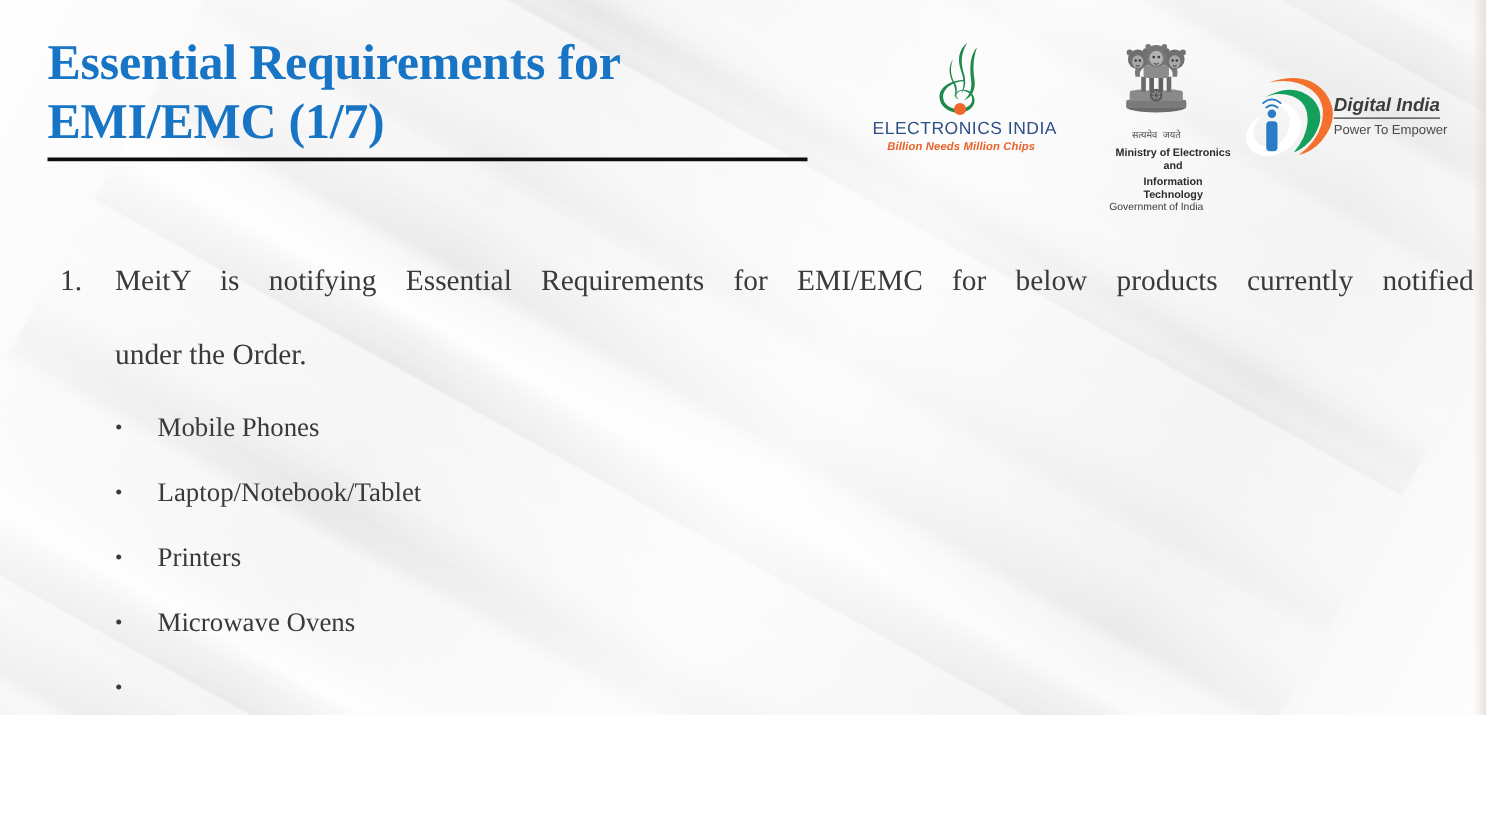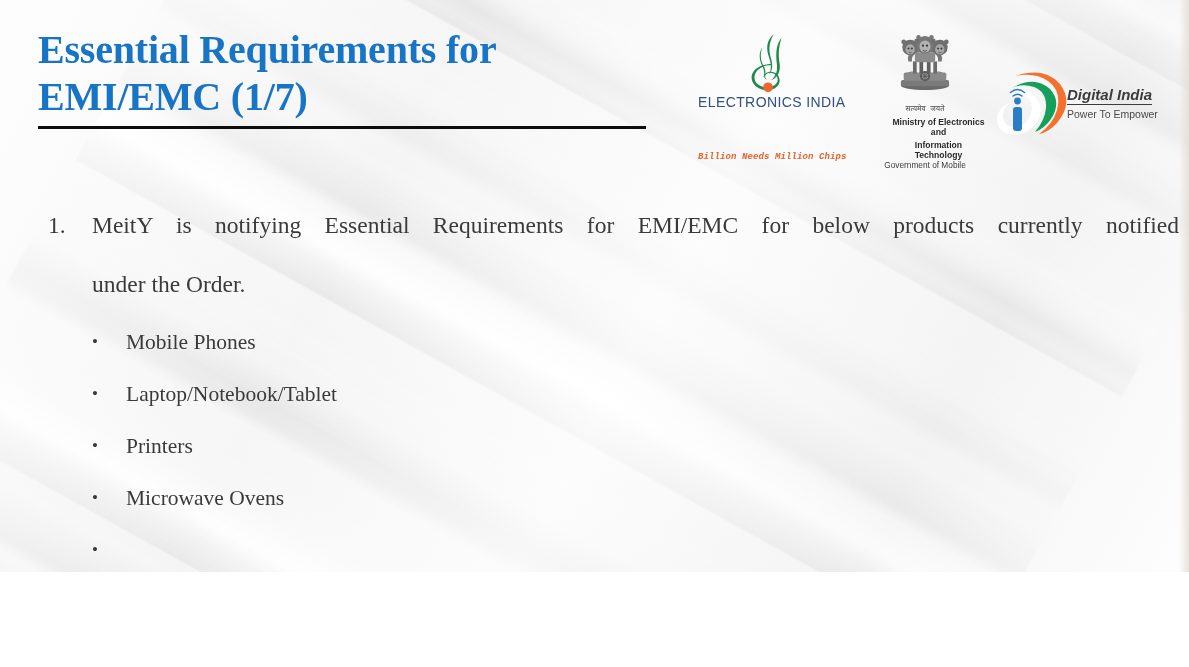--- a/index.html
+++ b/index.html
@@ -129,29 +129,28 @@
   .ei-mark { height: 62px; display: block; margin: 0 auto; }
   .ei-name {
     font-family: "Liberation Sans", "DejaVu Sans", sans-serif;
     font-size: 14px;
     letter-spacing: 0.4px;
     color: #2f4f85;
     line-height: 17px;
     white-space: nowrap;
   }
   .ei-tag {
-    font-family: Liberation Mono, monospace;
+    font-family: Liberation Sans, sans-serif;
     font-size: 9px;
     font-style: italic;
     font-weight: bold;
     color: #e8622a;
     letter-spacing: 0.1px;
     line-height: 12px;
     white-space: nowrap;
-    margin-top: 40px;
   }
 
   
   .logo-meity {
     position: absolute;
     left: 175px;
     top: 0px;
     width: 120px;
     text-align: center;
   }
@@ -176,21 +175,21 @@
     font-family: "Liberation Sans", "DejaVu Sans", sans-serif;
     font-size: 8.3px;
     color: #3a3a3a;
     line-height: 10px;
   }
 
   
   .logo-di {
     position: absolute;
     left: 305px;
-    top: 38px;
+    top: 28px;
     width: 170px;
     height: 70px;
   }
   .di-mark { position: absolute; left: 0; top: 0; }
   .di-text { position: absolute; left: 72px; top: 20px; }
   .di-name {
     font-family: "Liberation Sans", "DejaVu Sans", sans-serif;
     font-size: 15px;
     font-style: italic;
     font-weight: bold;
@@ -351,21 +350,21 @@
           <circle cx="31" cy="14" r="2.6" fill="#707070"></circle>
           <circle cx="49" cy="14" r="2.6" fill="#707070"></circle>
           <circle cx="63" cy="15" r="2.6" fill="#707070"></circle>
           <circle cx="33" cy="10" r="2.4" fill="#787878"></circle>
           <circle cx="47" cy="10" r="2.4" fill="#787878"></circle>
         </g>
       </svg>
       <div class="meity-satya">सत्यमेव जयते</div>
       <div class="meity-l1">Ministry of Electronics and</div>
       <div class="meity-l1">Information Technology</div>
-      <div class="meity-l2">Government of Mobile</div>
+      <div class="meity-l2">Government of India</div>
     </div>
 
     <div class="logo-di">
       <svg class="di-mark" viewBox="0 0 80 72" width="80" height="72">
         <path d="M20 10 q30 -10 45 8 q14 19 -3 39 q-8 9 -18 11 q14 -10 18 -24
                  q5 -19 -9 -29 q-13 -9 -33 -5 Z" fill="#f3712c"></path>
         <path d="M17 22 q22 -13 38 1 q12 13 1 30 q-6 9 -16 13 q10 -12 11 -24
                  q1 -16 -12 -21 q-12 -4 -22 1 Z" fill="#14a05a"></path>
         <path d="M14 30 q16 -10 27 2 q9 11 1 24 q-6 9 -17 12 q-13 3 -20 -5
                  q-6 -8 -1 -17 q3 -6 10 -9 q-7 7 -6 14 q1 9 10 10 q10 1 16 -9

